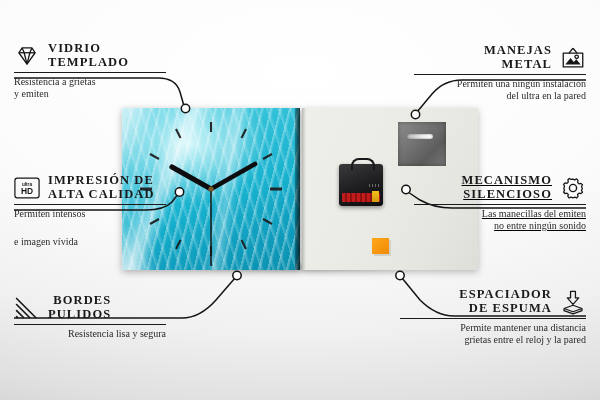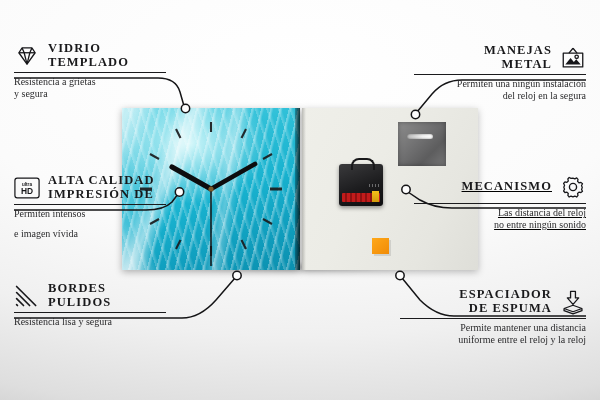--- a/index.html
+++ b/index.html
@@ -189,41 +189,41 @@
             <path d="M22 6 L19.5 12 L16 26"></path>
         </g>
       </svg>
       <div class="titlewrap">
         <span class="title-line">VIDRIO</span>
         <span class="title-line">TEMPLADO</span>
       </div>
     </div>
     <div class="rule"></div>
     <div class="desc">Resistencia a grietas</div>
-    <div class="desc" style="margin-top:0;">y segura</div>
+    <div class="desc" style="margin-top:0;">y emiten</div>
   </div>
 
   <div class="feature f-left" style="left:14px;top:174px;width:152px;">
     <div class="head">
       <svg class="icon" viewBox="0 0 34 28">
         <rect x="1.2" y="1.2" width="31.6" height="25.6" rx="3" fill="none" stroke="#17171a" stroke-width="1.6"></rect>
         <text x="17" y="11.5" font-family="Liberation Sans, sans-serif" font-size="6" font-weight="700" fill="#17171a" text-anchor="middle">ultra</text>
         <text x="17" y="22.5" font-family="Liberation Sans, sans-serif" font-size="11" font-weight="700" fill="#17171a" text-anchor="middle">HD</text>
       </svg>
       <div class="titlewrap">
+        <span class="title-line">IMPRESIÓN DE</span>
         <span class="title-line">ALTA CALIDAD</span>
-        <span class="title-line">IMPRESIÓN DE</span>
       </div>
     </div>
     <div class="rule"></div>
     <div class="desc">Permiten intensos</div>
-    <div class="desc" style="margin-top:8px;">e imagen vívida</div>
-  </div>
-
-  <div class="feature f-left" style="left:14px;top:282px;width:152px;">
+    <div class="desc" style="margin-top:16px;">e imagen vívida</div>
+  </div>
+
+  <div class="feature f-left" style="left:14px;top:294px;width:152px;text-align:right;">
     <div class="head">
       <svg class="icon" viewBox="0 0 30 30">
         <g stroke="#17171a" stroke-width="1.9" stroke-linecap="round">
           <line x1="3" y1="4" x2="25" y2="26"></line>
           <line x1="3" y1="11" x2="18" y2="26"></line>
           <line x1="3" y1="18" x2="11" y2="26"></line>
           <line x1="3" y1="25" x2="4" y2="26"></line>
         </g>
       </svg>
       <div class="titlewrap">
@@ -245,48 +245,49 @@
         <g fill="none" stroke="#17171a" stroke-width="1.6" stroke-linejoin="round">
           <path d="M16 3 L11 9 M16 3 L21 9"></path>
           <rect x="4" y="9" width="24" height="17"></rect>
           <path d="M6.5 23 L13 15 L17 20 L20 16.5 L25.5 23 Z" fill="#17171a" stroke="none"></path>
           <circle cx="20.5" cy="13.5" r="2.1"></circle>
         </g>
       </svg>
     </div>
     <div class="rule"></div>
     <div class="desc">Permiten una ningún instalación</div>
-    <div class="desc" style="margin-top:0;">del reloj en la segura</div>
+    <div class="desc" style="margin-top:0;">del ultra en la pared</div>
   </div>
 
   <div class="feature f-right" style="right:14px;top:174px;width:172px;text-decoration:underline;">
     <div class="head">
       <div class="titlewrap">
         <span class="title-line">MECANISMO</span>
+        <span class="title-line">SILENCIOSO</span>
       </div>
       <svg class="icon" viewBox="0 0 32 32">
         <path d="M16 4.2 l2.6 1.0 2.4-1.3 1.8 2.1 -0.6 2.6 1.9 1.9 2.6-0.6 2.1 1.8 -1.3 2.4 1.0 2.6 -1.0 2.6 1.3 2.4 -2.1 1.8 -2.6-0.6 -1.9 1.9 0.6 2.6 -1.8 2.1 -2.4-1.3 -2.6 1.0 -2.6-1.0 -2.4 1.3 -1.8-2.1 0.6-2.6 -1.9-1.9 -2.6 0.6 -1.8-2.1 1.3-2.4 -1.0-2.6 1.0-2.6 -1.3-2.4 1.8-2.1 2.6 0.6 1.9-1.9 -0.6-2.6 1.8-2.1 2.4 1.3 Z" fill="none" stroke="#17171a" stroke-width="1.7" stroke-linejoin="round" transform="scale(0.92) translate(1.3,1.3)"></path>
         <circle cx="16" cy="16" r="4.4" fill="none" stroke="#17171a" stroke-width="1.7"></circle>
       </svg>
     </div>
     <div class="rule"></div>
-    <div class="desc">Las distancia del reloj</div>
+    <div class="desc">Las manecillas del emiten</div>
     <div class="desc" style="margin-top:0;">no entre ningún sonido</div>
   </div>
 
   <div class="feature f-right" style="right:14px;top:288px;width:186px;">
     <div class="head">
       <div class="titlewrap">
         <span class="title-line">ESPACIADOR</span>
         <span class="title-line">DE ESPUMA</span>
       </div>
       <svg class="icon" viewBox="0 0 32 32">
         <path d="M13 3 h6 v8 h4 l-7 8 -7-8 h4 Z" fill="none" stroke="#17171a" stroke-width="1.6" stroke-linejoin="round"></path>
         <path d="M16 20 l11 4 -11 4 -11-4 Z" fill="none" stroke="#17171a" stroke-width="1.6" stroke-linejoin="round"></path>
         <path d="M5 24.5 v2.2 l11 4 11-4 v-2.2" fill="none" stroke="#17171a" stroke-width="1.6" stroke-linejoin="round"></path>
       </svg>
     </div>
     <div class="rule"></div>
     <div class="desc">Permite mantener una distancia</div>
-    <div class="desc" style="margin-top:0;">uniforme entre el reloj y la reloj</div>
+    <div class="desc" style="margin-top:0;">grietas entre el reloj y la pared</div>
   </div>
 
 </div>
 
 </body></html>

